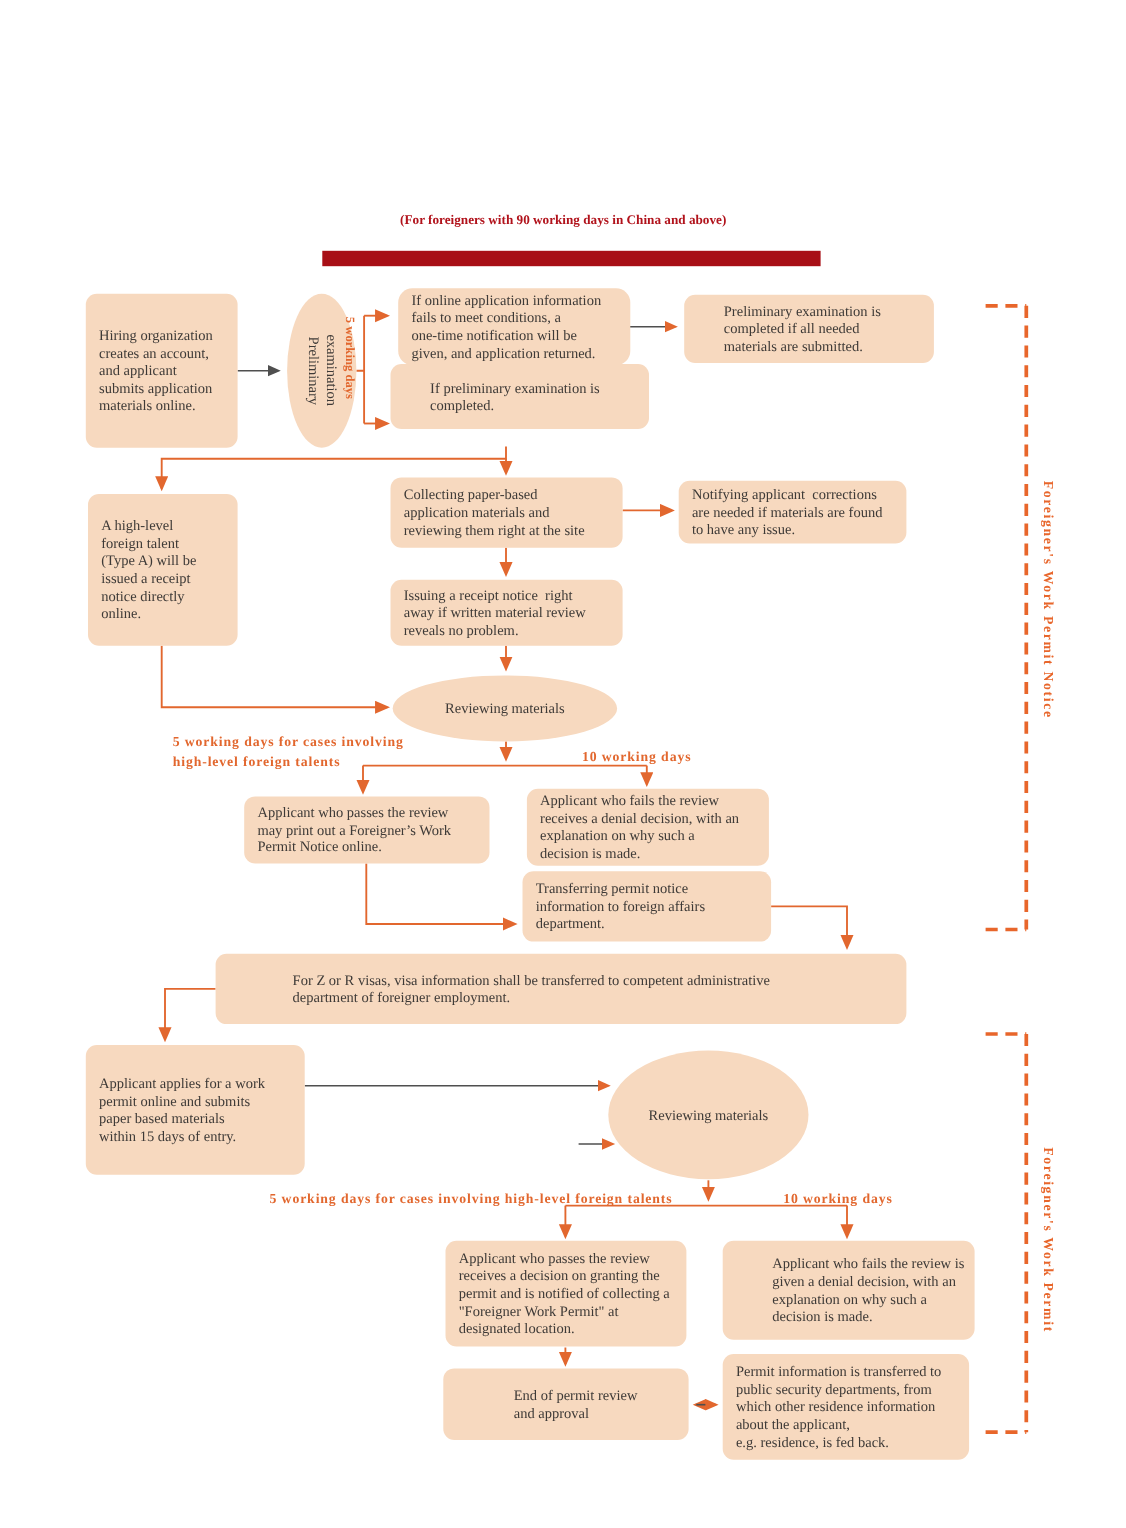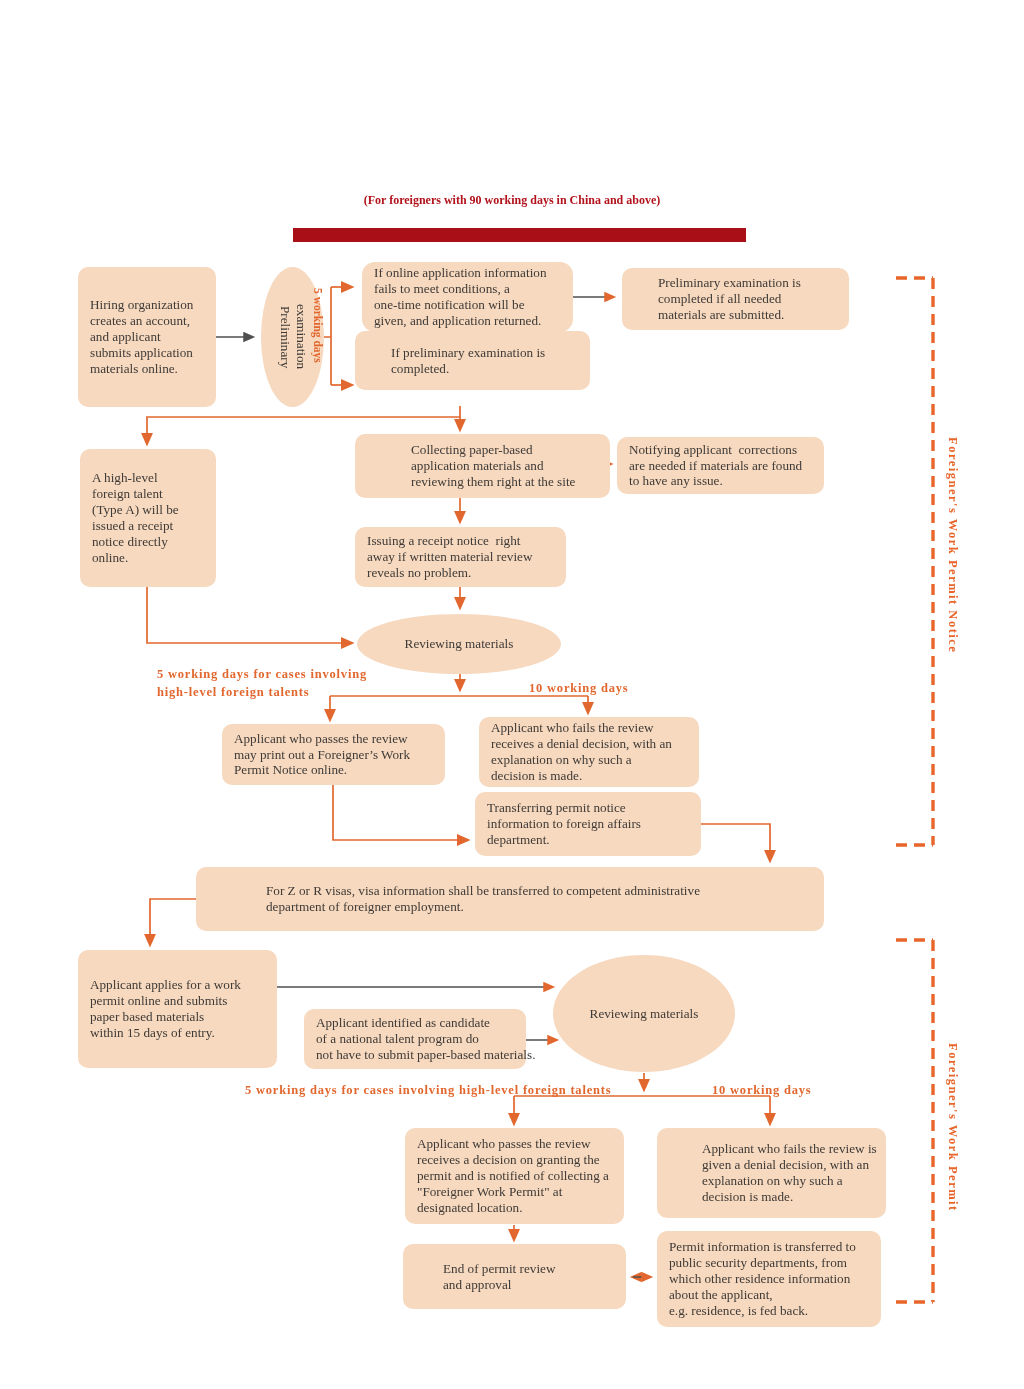--- a/index.html
+++ b/index.html
@@ -120,21 +120,21 @@
 
   <div class="node" style="left:80px;top:449px;width:136px;height:138px;">
     <div class="txt">A high-level
 foreign talent
 (Type A) will be
 issued a receipt
 notice directly
 online.</div>
   </div>
 
-  <div class="node" style="left:355px;top:434px;width:211px;height:64px;padding-left:44px;">
+  <div class="node" style="left:355px;top:434px;width:211px;height:64px;">
     <div class="txt">Collecting paper-based
 application materials and
 reviewing them right at the site</div>
   </div>
 
   <div class="node" style="left:617px;top:437px;width:207px;height:57px;">
     <div class="txt">Notifying applicant  corrections
 are needed if materials are found
 to have any issue.</div>
   </div>
@@ -177,25 +177,20 @@
 department of foreigner employment.</div>
   </div>
 
   <div class="node" style="left:78px;top:950px;width:199px;height:118px;">
     <div class="txt">Applicant applies for a work
 permit online and submits
 paper based materials
 within 15 days of entry.</div>
   </div>
 
-  <div class="node" style="left:304px;top:1009px;width:222px;height:60px;">
-    <div class="txt">Applicant identified as candidate
-of a national talent program do
-not have to submit paper-based materials.</div>
-  </div>
 
   <div class="ellipse" style="left:553px;top:955px;width:182px;height:117px;">
     <div>Reviewing materials</div>
   </div>
 
   <div class="olabel" style="left:245px;top:1081px;">5 working days for cases involving high-level foreign talents</div>
   <div class="olabel" style="left:712px;top:1081px;">10 working days</div>
 
   <div class="node" style="left:405px;top:1128px;width:219px;height:96px;">
     <div class="txt">Applicant who passes the review
@@ -206,21 +201,21 @@
   </div>
 
   <div class="node" style="left:657px;top:1128px;width:196px;height:90px;padding-left:33px;">
     <div class="txt">Applicant who fails the review is
 given a denial decision, with an
 explanation on why such a
 decision is made.</div>
   </div>
 
   <div class="node" style="left:403px;top:1244px;width:223px;height:65px;">
-    <div class="txt" style="padding-left:40px;">End of permit review
+    <div class="txt" style="padding-left:40px;margin-left:24px;">End of permit review
 and approval</div>
   </div>
 
   <div class="node" style="left:657px;top:1231px;width:224px;height:96px;">
     <div class="txt">Permit information is transferred to
 public security departments, from
 which other residence information
 about the applicant,
 e.g. residence, is fed back.</div>
   </div>

